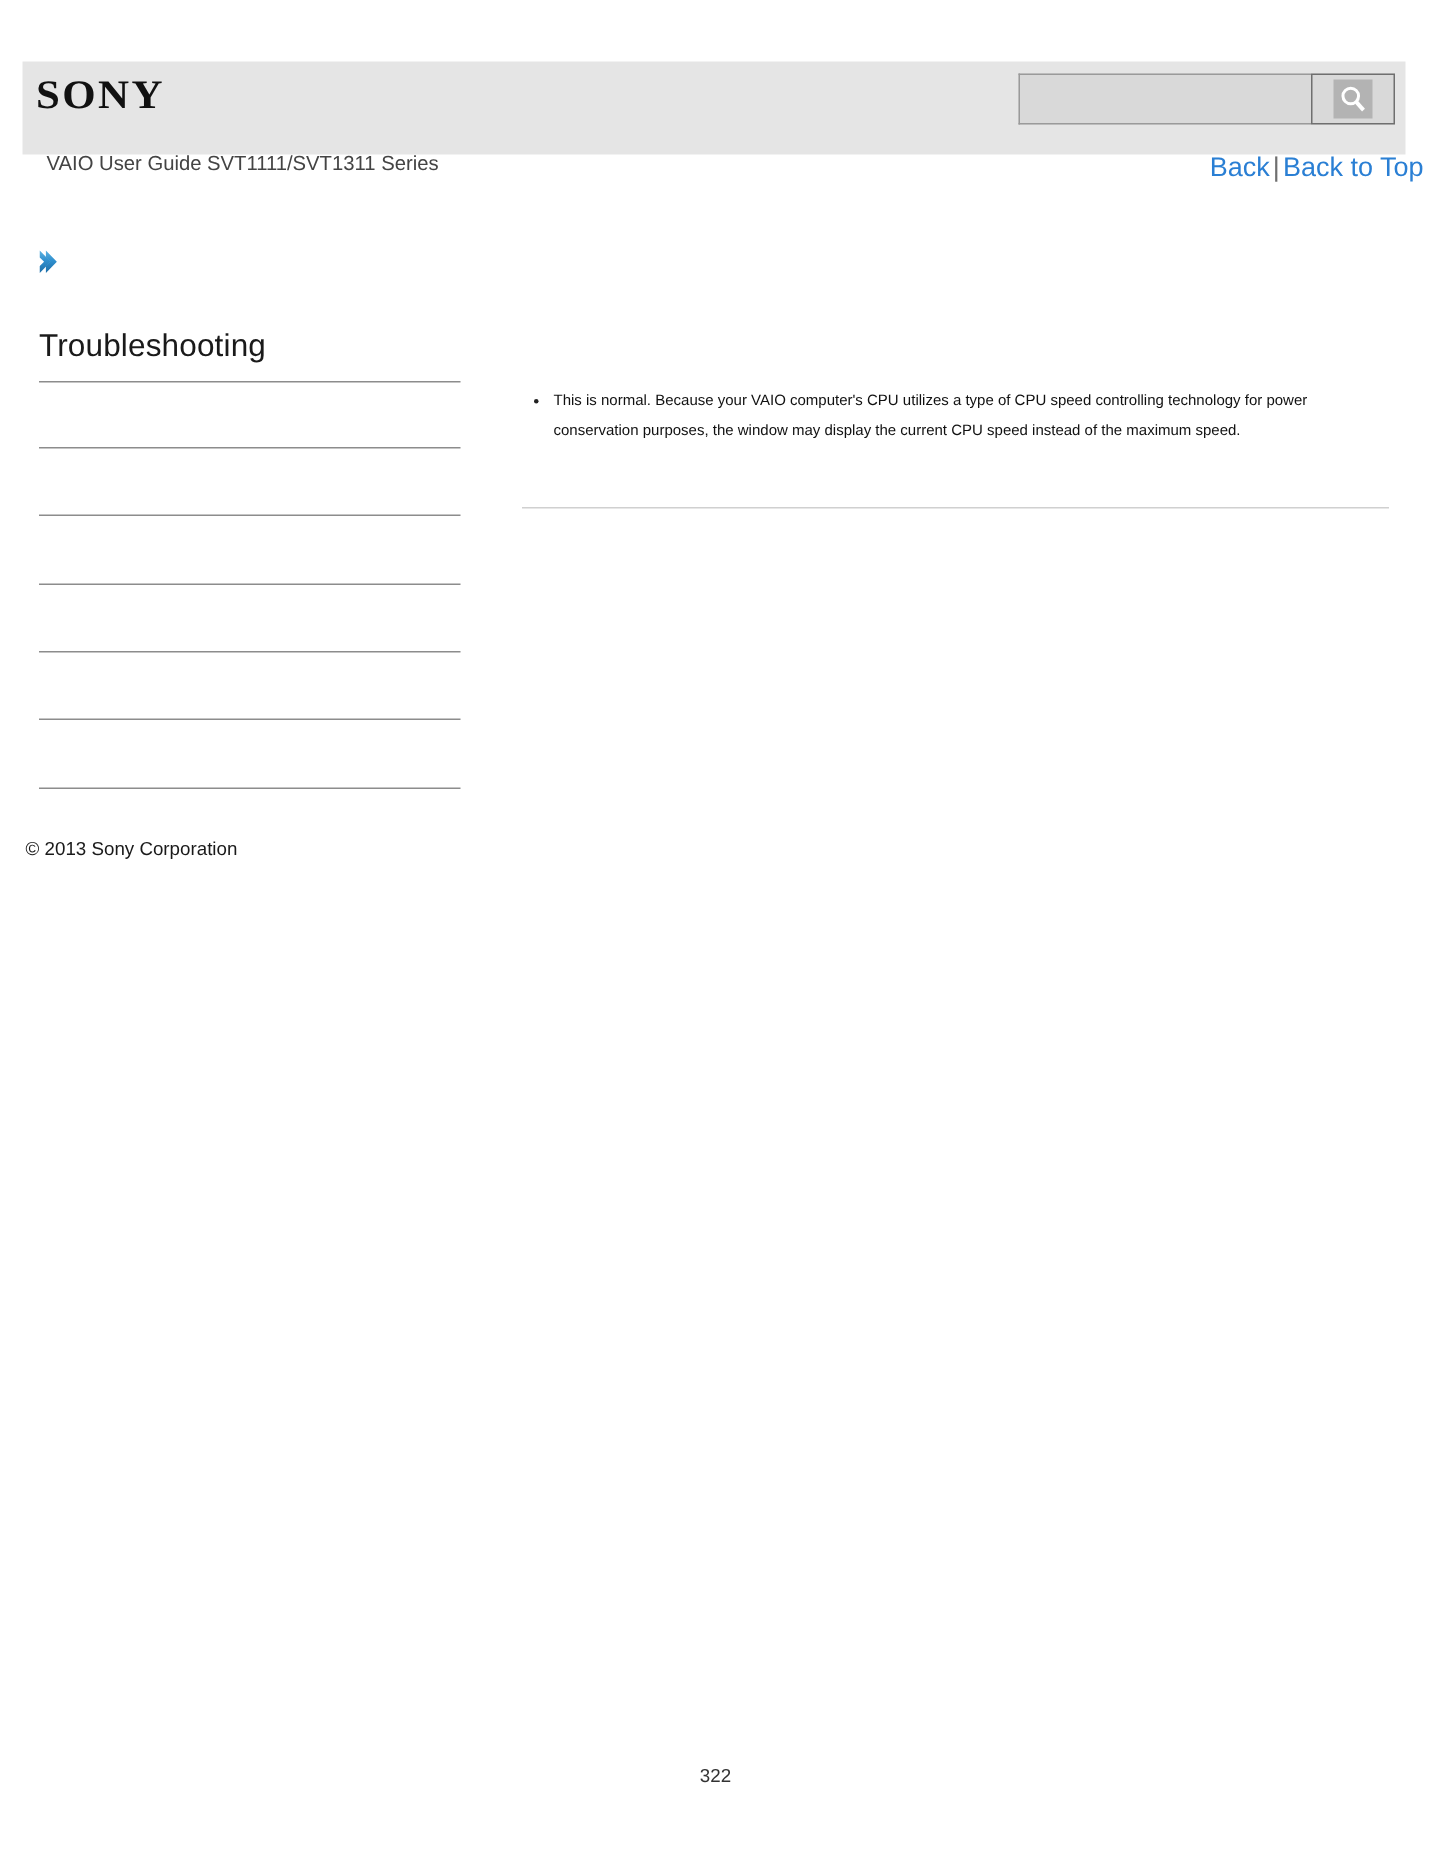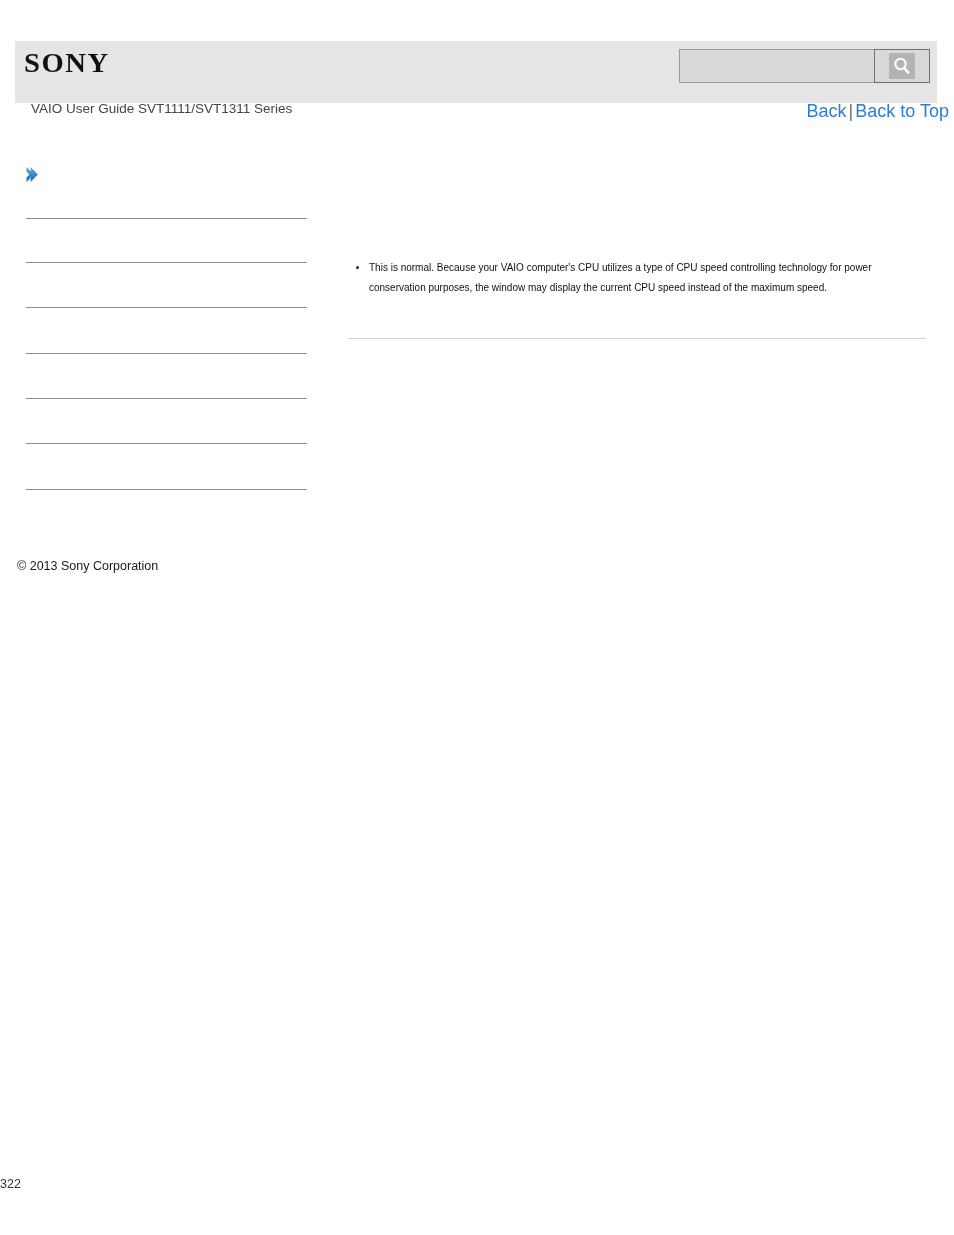--- a/index.html
+++ b/index.html
@@ -201,20 +201,21 @@
     height: 0;
     border-top: 1px solid #d0d0d0;
   }
 
   
   #page-number {
     position: absolute;
     left: 0;
     top: 1177px;
     width: 954px;
+    text-align: center;
     font-size: 12.5px;
     color: #333333;
   }
 </style>
 </head>
 <body>
 
 <div id="header-band">
   <div id="sony-logo">SONY</div>
 
@@ -249,20 +250,21 @@
         </linearGradient>
       </defs>
       <path d="M2.5 2.0 L9.8 9.5 L2.5 17.0 L2.5 12.4 L5.4 9.5 L2.5 6.6 Z" fill="url(#chevGrad)"></path>
       <path d="M6.6 2.0 L13.9 9.5 L6.6 17.0 L6.6 12.4 L9.5 9.5 L6.6 6.6 Z" fill="url(#chevGrad)"></path>
     </svg>
   </span>
   <span></span>
 </div>
 
 <div id="sidebar">
+  <h1 id="sidebar-title">Troubleshooting</h1>
 
   <div class="sidebar-item" style="height:44px">
     <span></span>
   </div>
   <div class="sidebar-item" style="height:45px">
     <span></span>
   </div>
   <div class="sidebar-item" style="height:46px">
     <span></span>
   </div>

